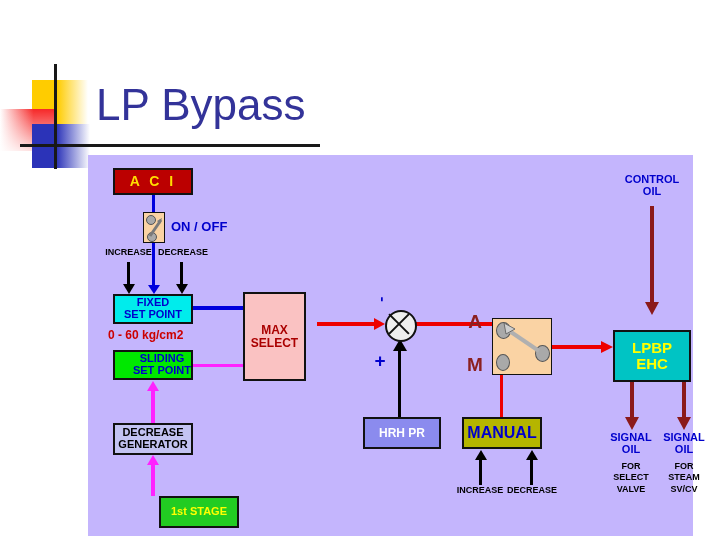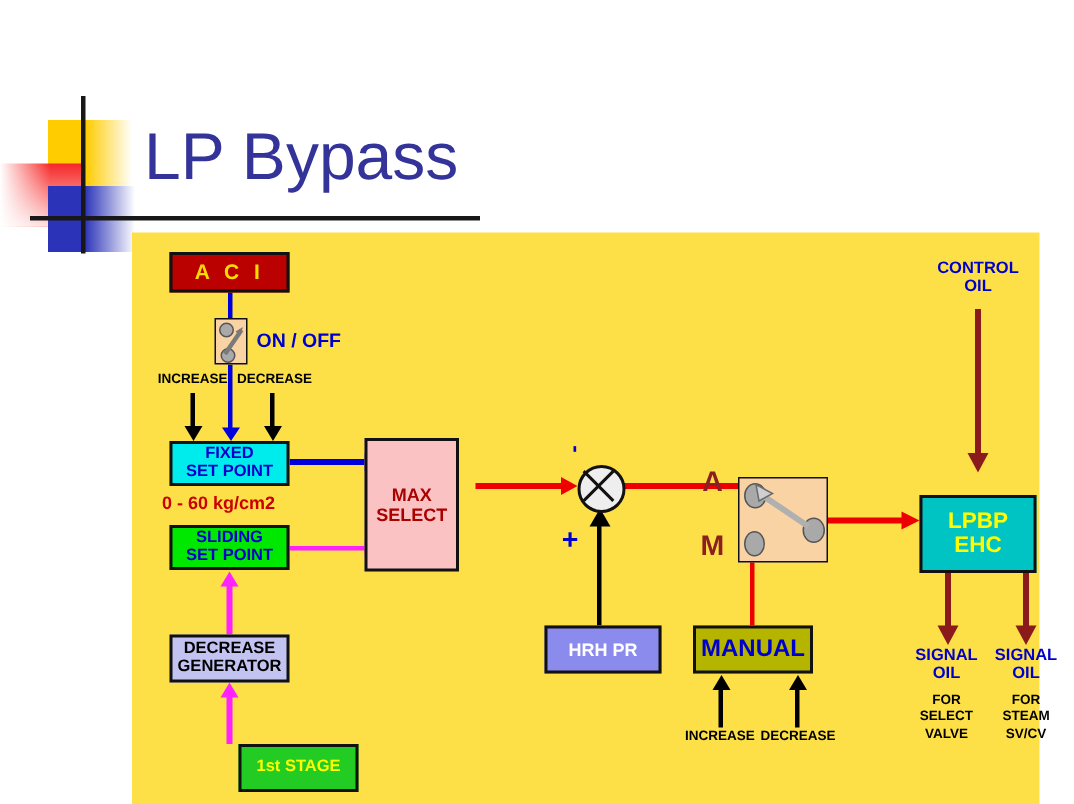--- a/index.html
+++ b/index.html
@@ -18,38 +18,38 @@
   .sq-blue{left:32px;top:60px;width:58px;height:44px;
            background:linear-gradient(to right,#2b33b8 0%,#2b33b8 42%,#ffffff 100%);}
   .cross-v{left:54px;top:0px;width:3px;height:105px;background:#181818;}
   .cross-h{left:20px;top:80px;width:300px;height:3px;background:#181818;}
 
   #title{position:absolute;left:96px;top:80px;font-size:44px;color:#333399;
          font-weight:400;letter-spacing:0px;line-height:50px;}
 
   
   #panel{position:absolute;left:88px;top:155px;width:605px;height:381px;
-         background:#fde047;}
+         background:#c4b5fd;}
 
   .box{position:absolute;box-sizing:border-box;border:2px solid #111;
        display:flex;align-items:center;justify-content:center;text-align:center;
        font-weight:bold;line-height:1.08;}
 
   .lbl{position:absolute;font-weight:bold;text-align:center;line-height:1.1;}
 
   
   .ln{position:absolute;}
   .arrowhead{position:absolute;width:0;height:0;}
 
   
   #aci{left:25px;top:13px;width:80px;height:27px;background:#bb0000;color:#ffdd00;
        font-size:14px;letter-spacing:3px;}
   #onoff{left:55px;top:57px;width:22px;height:31px;background:#fad3a4;border:1px solid #111;}
   #fixed{left:25px;top:139px;width:80px;height:30px;background:#00ecec;color:#0000cc;font-size:11px;}
-  #sliding{left:25px;top:195px;width:80px;height:30px;background:#00e800;color:#0000cc;font-size:11px;}
+  #sliding{left:25px;top:195px;width:80px;height:30px;background:#00e800;color:#0000cc;font-size:11px;justify-content:flex-end;}
   #funcgen{left:25px;top:268px;width:80px;height:32px;background:#c3c3f2;color:#000000;font-size:11px;}
   #stage1{left:25px;top:341px;width:80px;height:32px;background:#22cc22;color:#ffff00;font-size:11px;margin-left:46px;}
   #maxsel{left:155px;top:137px;width:63px;height:89px;background:#fac2c2;color:#aa0000;font-size:12px;}
   #hrh{left:275px;top:262px;width:78px;height:32px;background:#8b8bee;color:#ffffff;font-size:12px;}
   #manual{left:374px;top:262px;width:80px;height:32px;background:#b5b500;color:#0000cc;font-size:16px;}
   #selector{left:404px;top:163px;width:60px;height:57px;background:#fad3a4;border:1px solid #111;}
   #lpbp{left:525px;top:175px;width:78px;height:52px;background:#00c4c4;color:#ffff00;font-size:15px;}
 
   
   .dot{position:absolute;border-radius:50%;background:#a9a9a9;border:1px solid #555;}

